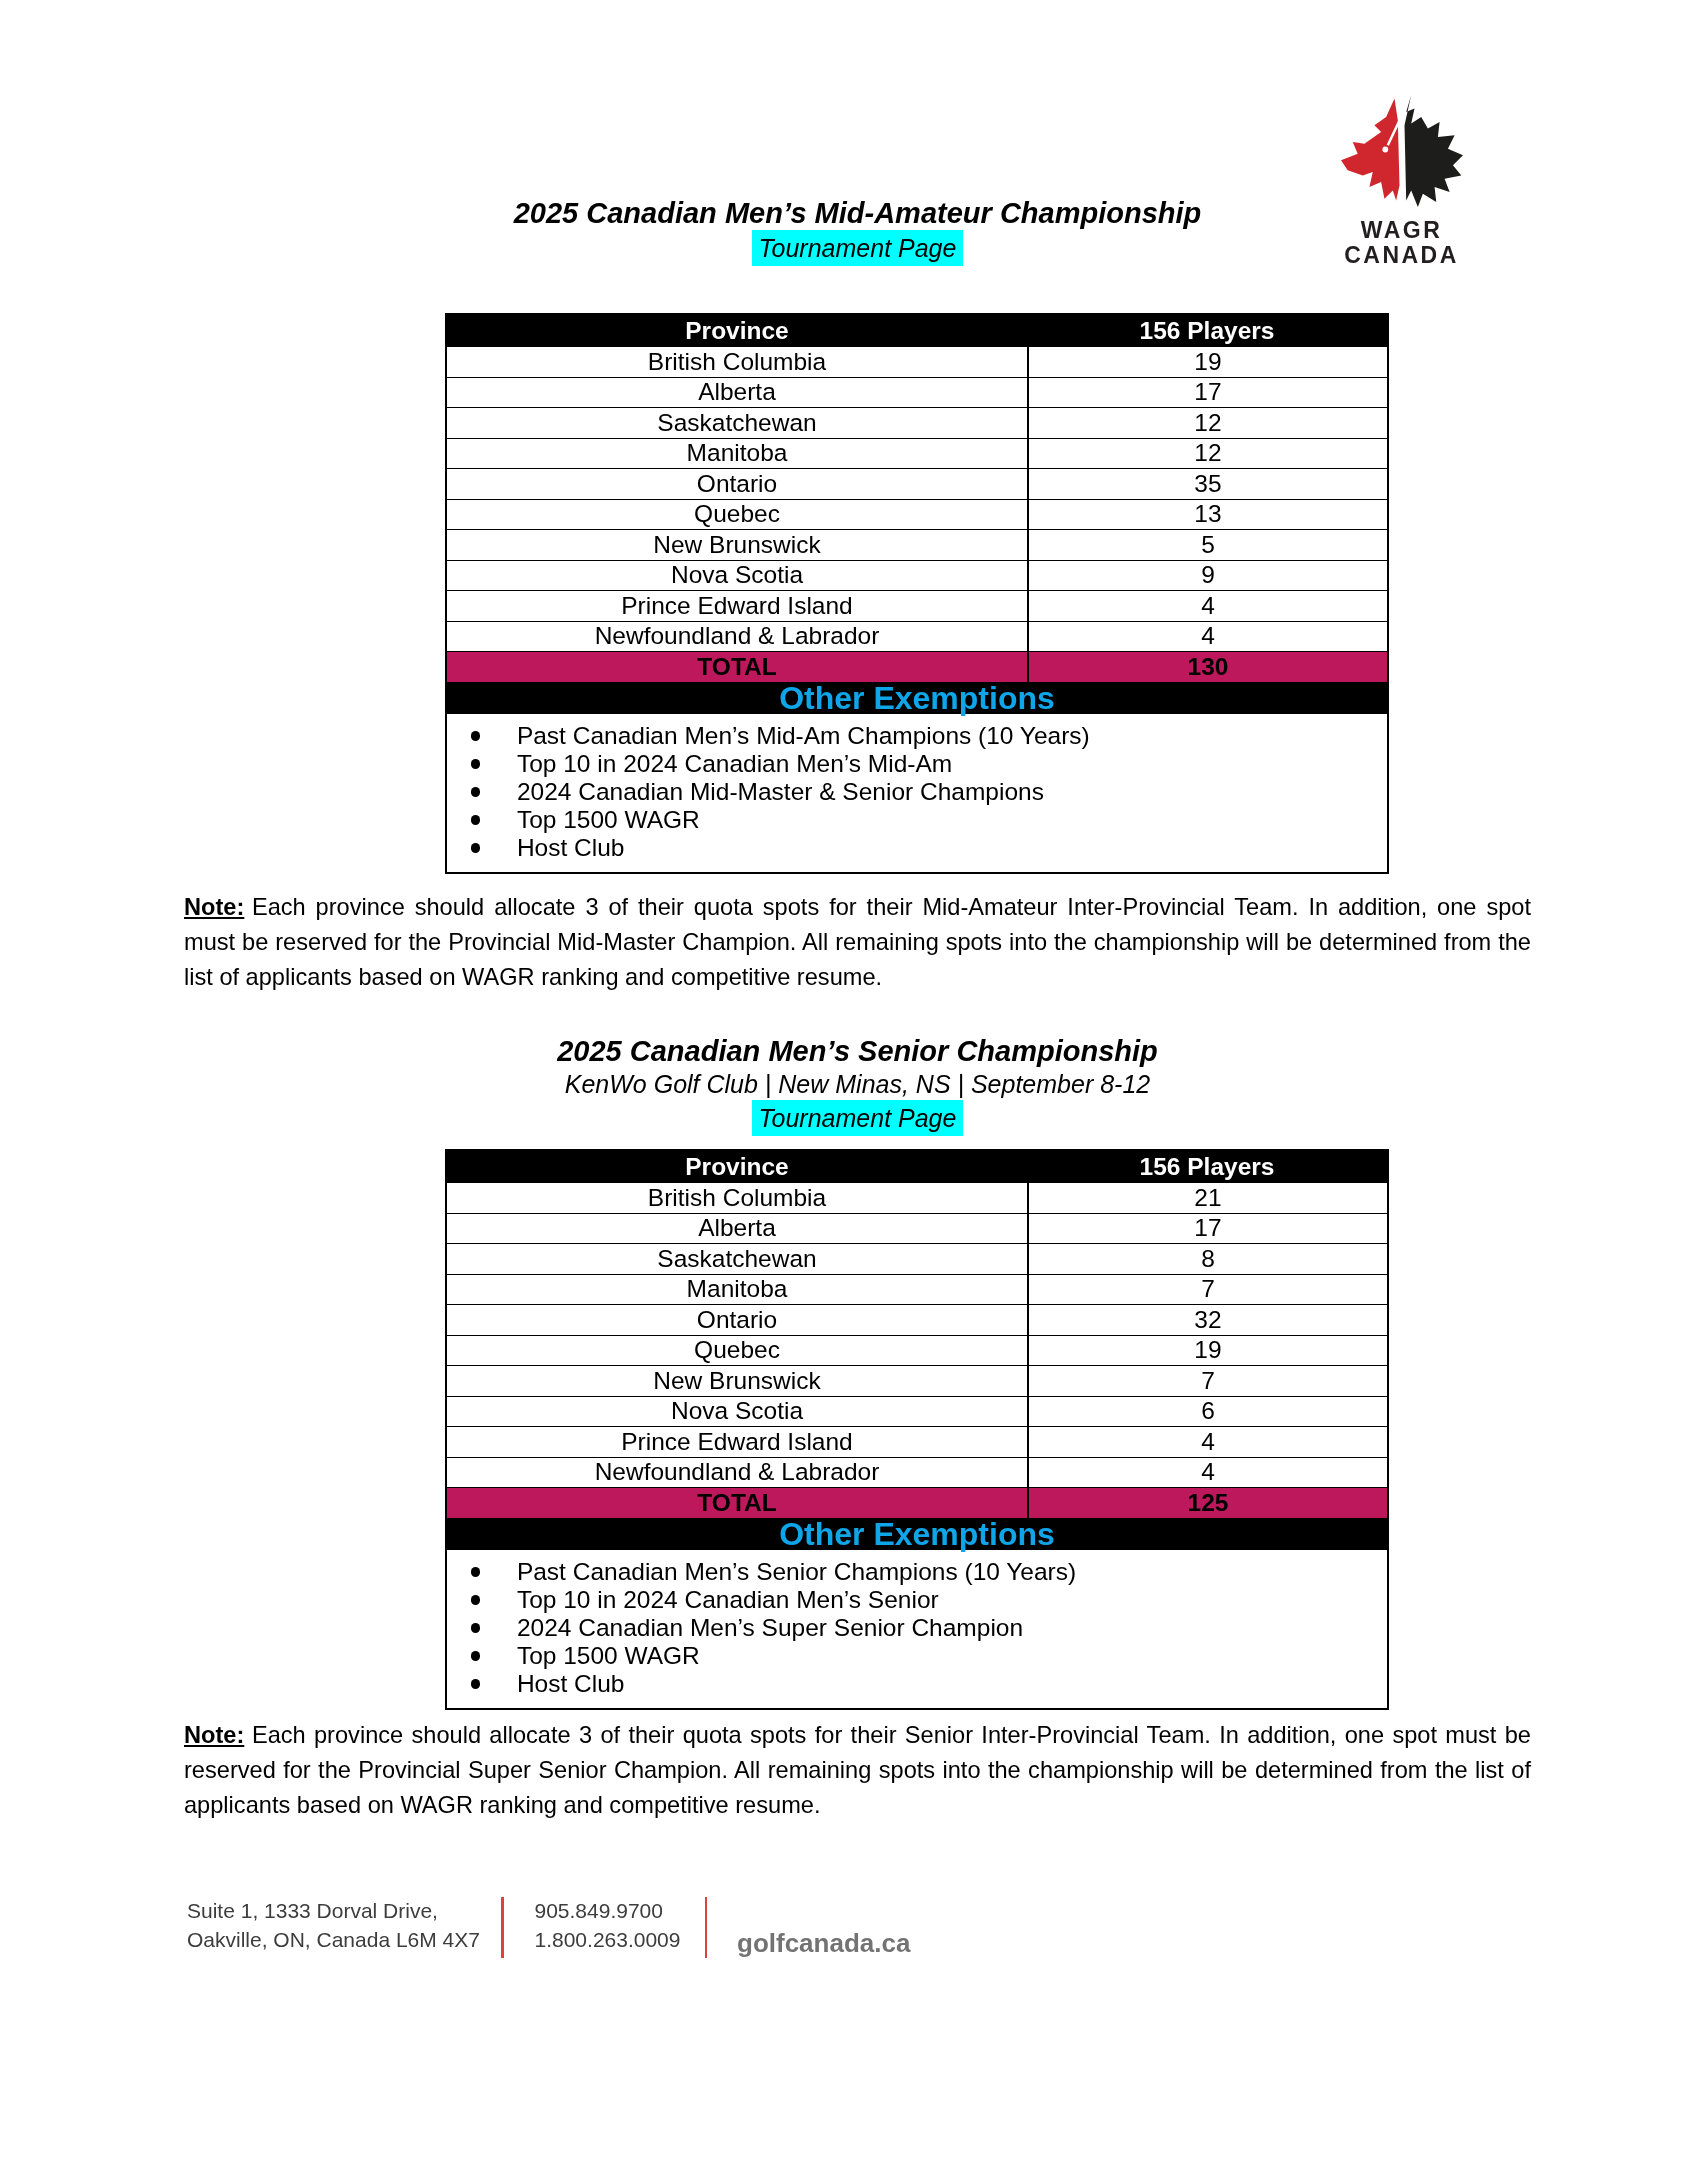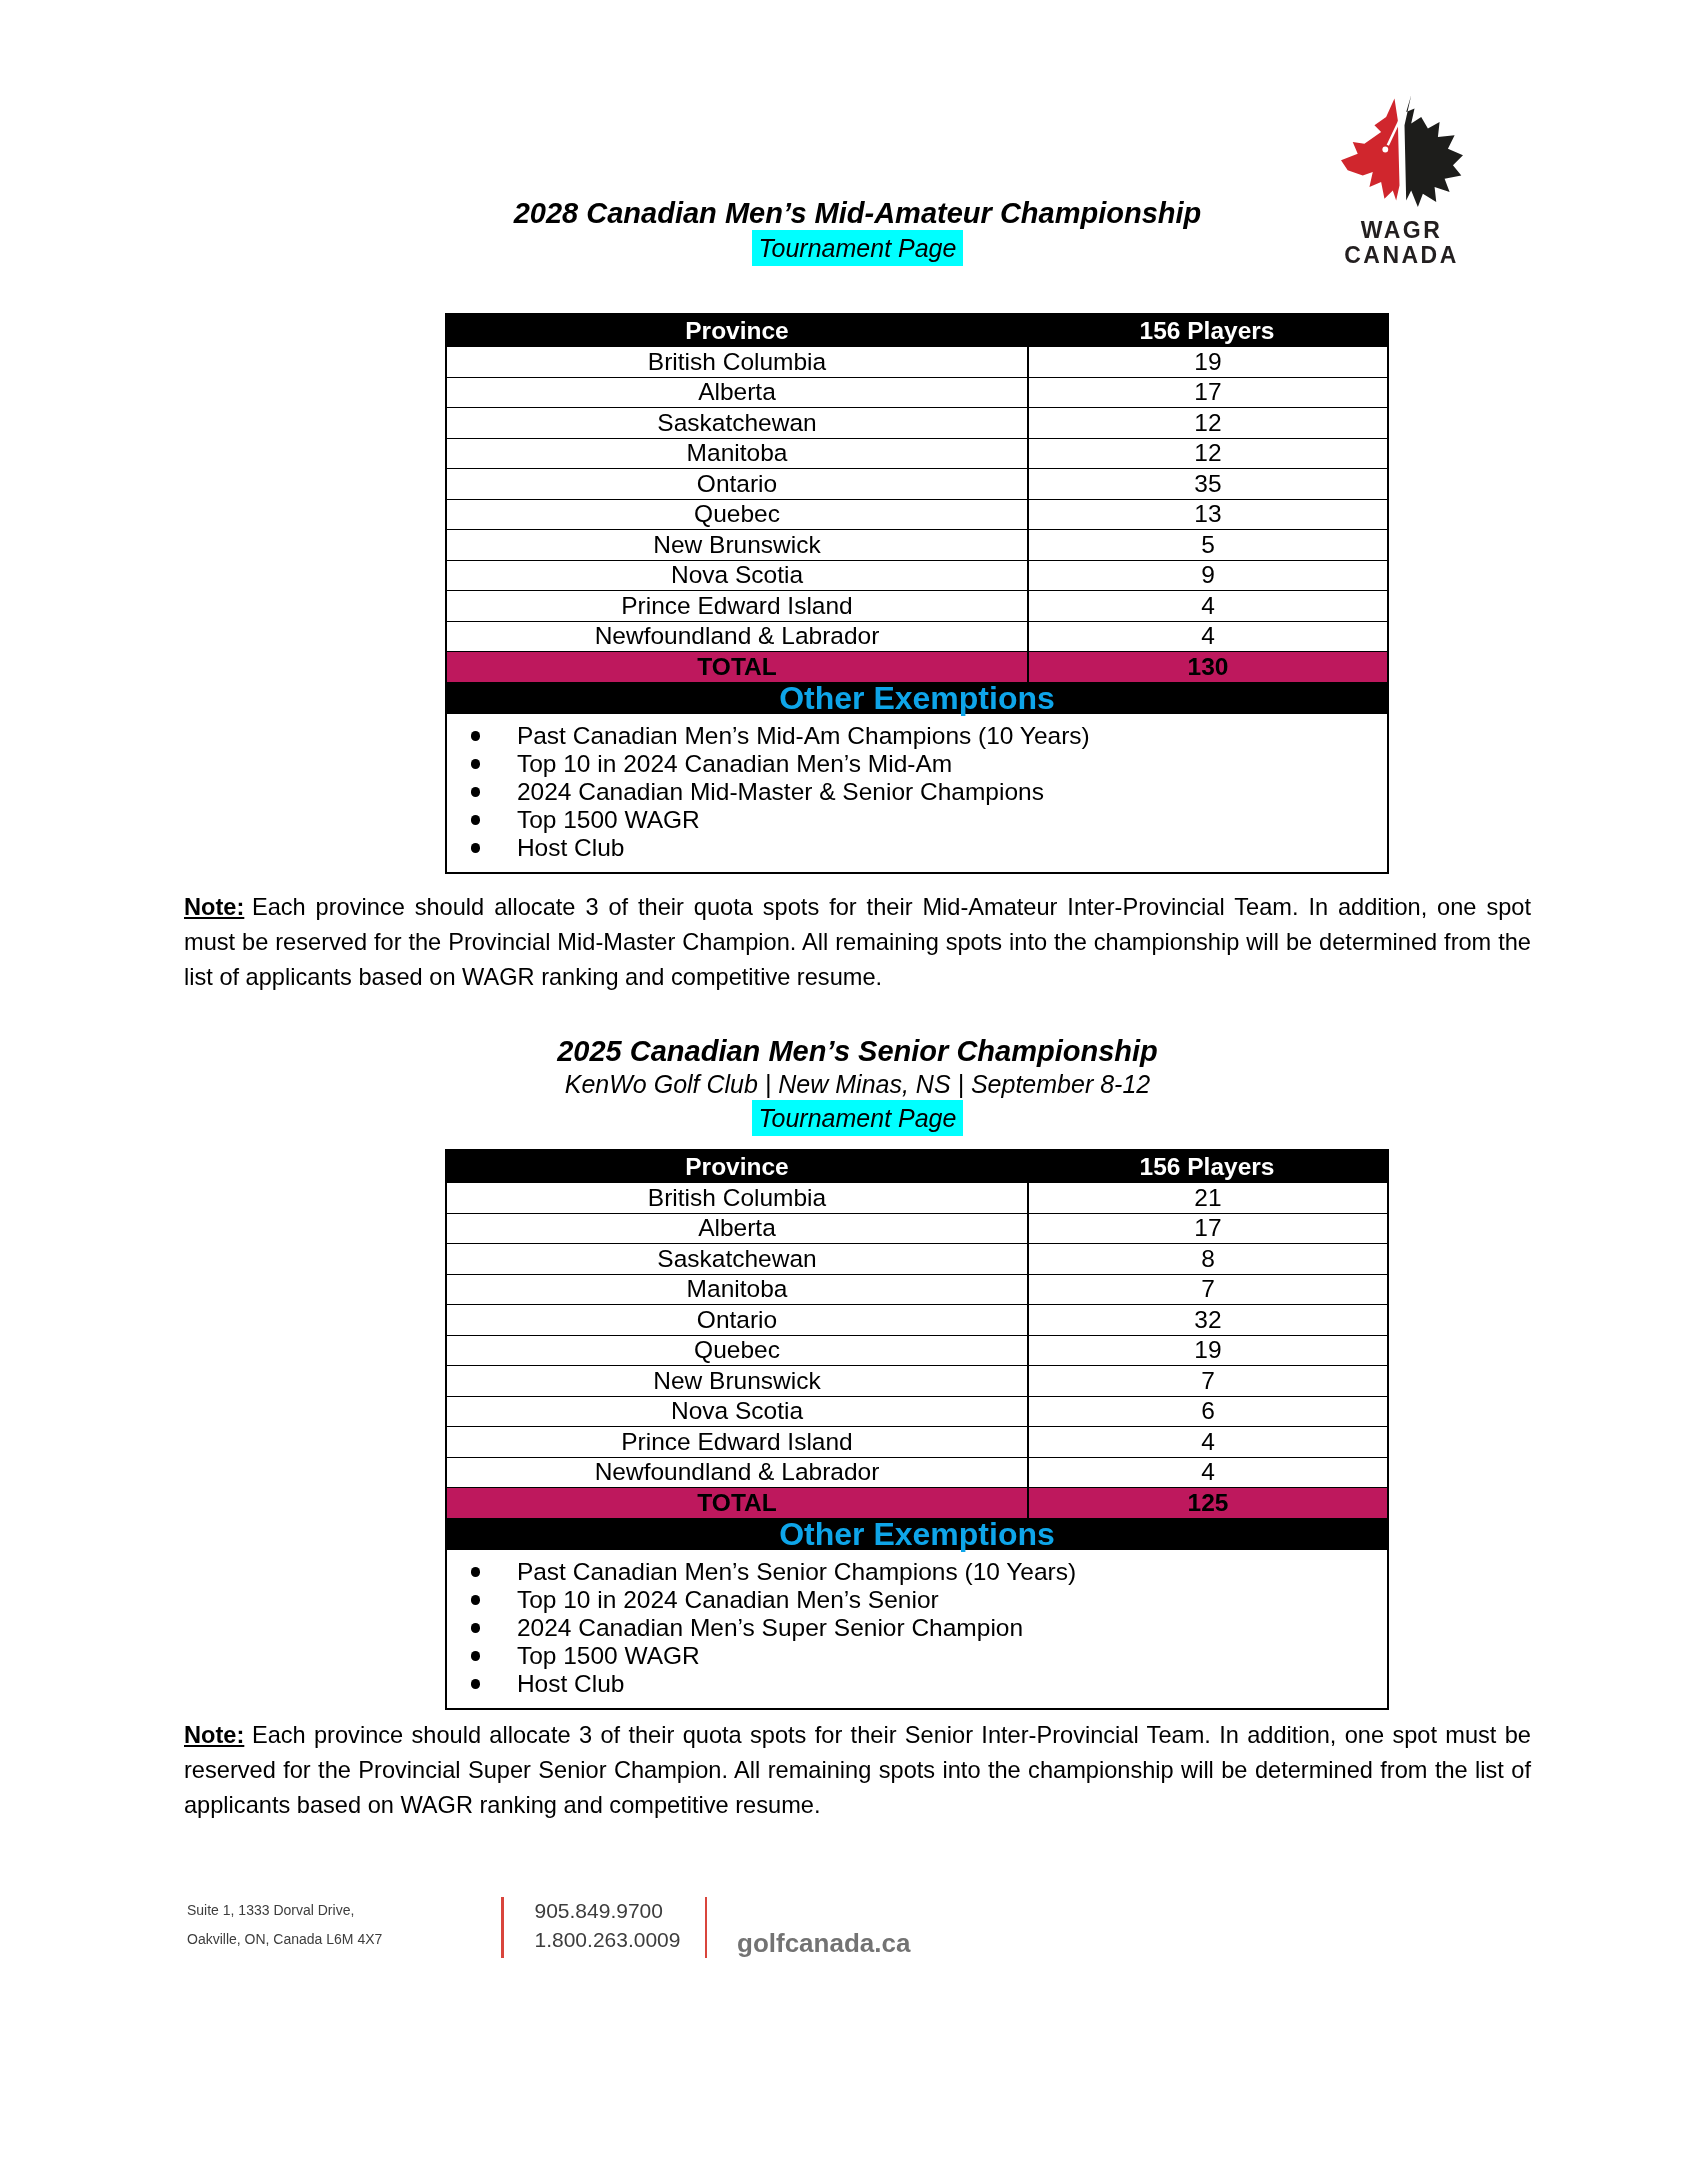--- a/index.html
+++ b/index.html
@@ -39,21 +39,21 @@
   .dot { width:9.3px; height:9.3px; border-radius:50%; background:#000; margin-left:23.6px; margin-right:37px; flex:none; }
 
   
   .note { position:absolute; left:184px; width:1347px; font-size:23.6px; line-height:35px; text-align:justify; }
   #note1 { top:866px; }
   #note2 { top:1694px; }
   .nlabel { font-weight:bold; text-decoration:underline; margin-right:7.6px; }
 
   
   .footer { position:absolute; left:187px; top:1896px; display:flex; align-items:flex-start; }
-  .f-address { font-size:14px; line-height:29px; color:#3d3d3d; width:314px; }
+  .f-address { font-size:21px; line-height:29px; color:#3d3d3d; width:314px; }
   .f-bar { width:2.5px; height:61px; background:#d9453c; margin-top:0.8px; }
   .f-phones { font-size:21px; line-height:29px; color:#3d3d3d; margin-left:31px; width:170px; }
   .f-site { font-size:26px; font-weight:bold; color:#737373; margin-left:30px; align-self:flex-end; line-height:30px; }
 </style>
 </head>
 <body>
 
 <div class="page">
 
   <div class="logo">
@@ -62,21 +62,21 @@
       <path fill="#1d1d1b" d="M96,4 L90,24 L100,20 L96,38 L108,30 L116,44 L130,36 L128,54 L148,52 L140,68 L158,76 L146,88 L156,100 L136,104 L142,120 L124,114 L126,132 L110,122 L104,138 L96,118 L90,130 L88,40 Z"></path>
       <circle cx="86" cy="18" r="5" fill="#ffffff"></circle>
       <path d="M84,30 L68,64" stroke="#ffffff" stroke-width="3" fill="none"></path>
       <circle cx="65" cy="69" r="3.5" fill="#ffffff"></circle>
     </svg>
     <div class="word">WAGR</div>
     <div class="word">CANADA</div>
   </div>
 
   <div class="headblock" id="head1">
-    <div class="h-title">2028 Canadian Men’s Mid-Amateur Championship</div>
+    <div class="h-title">2025 Canadian Men’s Mid-Amateur Championship</div>
     <div class="h-linkrow">
       <span class="h-link">Tournament Page</span>
     </div>
   </div>
 
   <div class="qtable" id="table1">
     <div class="thead">
       <div class="cell-p">Province</div>
       <div class="cell-n">156 Players</div>
     </div>

